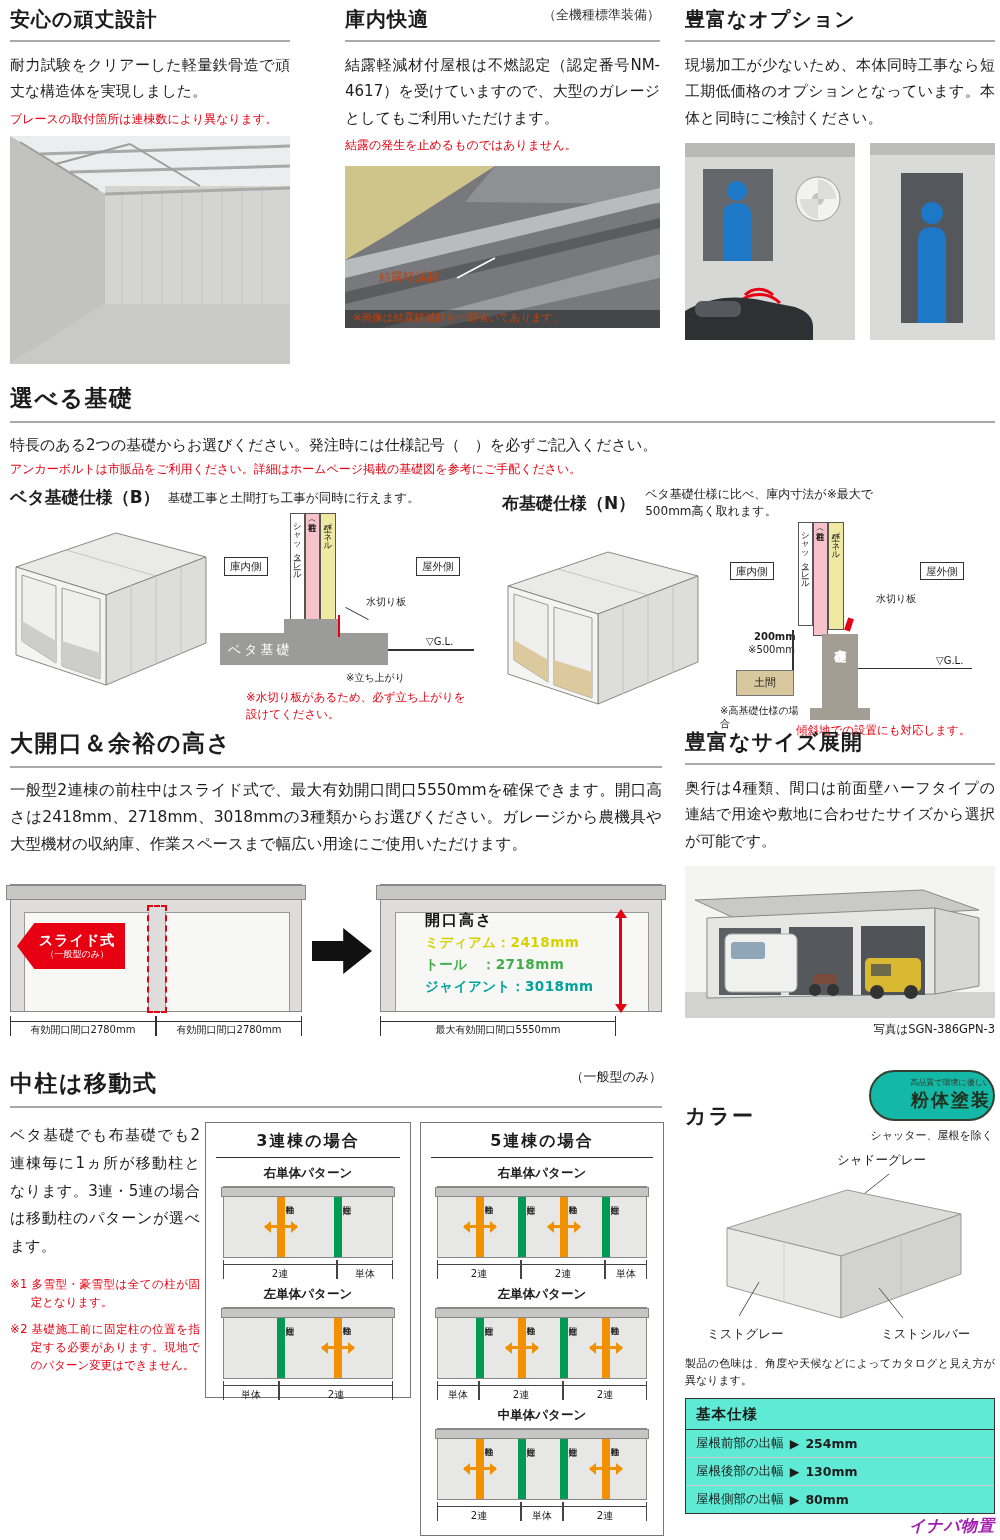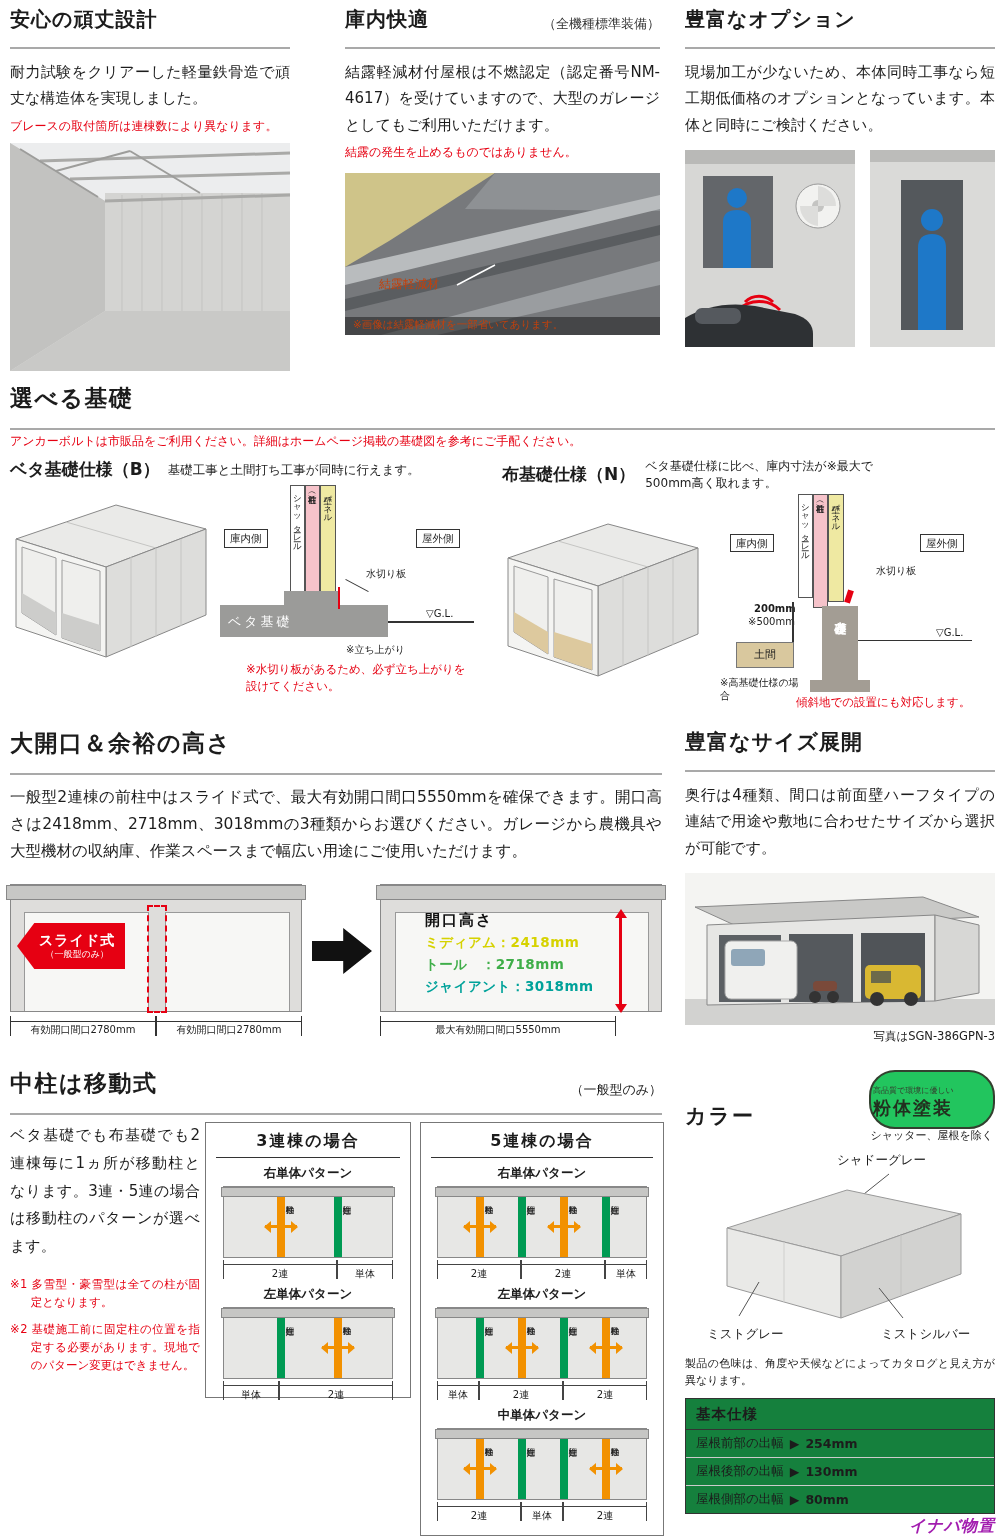--- a/index.html
+++ b/index.html
@@ -5,22 +5,22 @@
   *{margin:0;padding:0;box-sizing:border-box}
   :root{
     --red:#e60012; --move:#f29100; --fix:#009a53;
     --medium:#d6d200; --tall:#3fae49; --giant:#00a29a;
   }
   body{font-family:"DejaVu Sans","Liberation Sans",sans-serif;color:#1c1c1c;background:#fff}
   .page{position:relative;width:1000px;height:1540px;background:#fff;overflow:hidden;font-size:15px}
   .abs{position:absolute}
   .h-top{font-size:20px;font-weight:bold;letter-spacing:1px}
   .h-sec{font-size:23px;font-weight:bold;letter-spacing:1.5px}
-  .col-head,.sec-head{display:flex;align-items:flex-end;justify-content:space-between;
-    border-bottom:2px solid #a9a9a9;padding-bottom:14px}
+  .col-head,.sec-head{display:flex;align-items:flex-start;justify-content:space-between;
+    border-bottom:2px solid #a9a9a9;padding-bottom:7px}
   .body{margin-top:10px;line-height:1.75;text-align:justify}
   .red{color:var(--red)}
   .note{font-size:12px;margin-top:5px;line-height:1.5}
   .small-badge{font-size:13px;font-weight:normal;color:#333}
   .photo{position:relative;margin-top:8px;line-height:0}
   .photo .ov{position:absolute;line-height:1.3;font-size:12px;color:#c2410c}
   
   .xsec{position:relative}
   .vstrip{position:absolute;border:1px solid #555;display:flex;justify-content:center}
   .vstrip span{writing-mode:vertical-rl;text-orientation:upright;font-size:8.5px;margin-top:3px;line-height:1;color:#222}
@@ -65,24 +65,24 @@
   .bar.move{background:var(--move)} .bar.fix{background:var(--fix)}
   .vlbl{position:absolute;left:9px;top:2px;writing-mode:vertical-rl;text-orientation:upright;font-size:8.5px;color:#222;line-height:1}
   .dbl{position:absolute;top:28px;left:-12px;width:32px;height:3px;background:var(--move)}
   .dbl::before{content:"";position:absolute;left:-7px;top:-4.5px;border:6px solid transparent;border-right:7px solid var(--move)}
   .dbl::after{content:"";position:absolute;right:-7px;top:-4.5px;border:6px solid transparent;border-left:7px solid var(--move)}
   .dims{display:flex;margin:2px auto 0}
   .dim{position:relative;height:19px;text-align:center;font-size:10px;padding-top:7px;border-left:1px solid #444;border-right:1px solid #444}
   .dim::before{content:"";position:absolute;left:0;right:0;top:4px;height:1px;background:#444}
   .hang{font-size:11.5px;line-height:1.6;padding-left:1.8em;text-indent:-1.8em;text-align:justify}
   
-  .badge{position:absolute;width:126px;border:2.5px solid #33402f;border-radius:26px;background:#22c55e;text-align:left;padding:13px 2px 7px}
+  .badge{position:absolute;width:126px;border:2.5px solid #33402f;border-radius:26px;background:#14b8a6;text-align:right;padding:5px 2px 7px}
   .badge-top{font-size:8px;color:#33402f}
   .badge-main{font-size:18px;font-weight:bold;letter-spacing:2px;color:#22301f}
-  .spec{position:absolute;border:1px solid #333;background:#15803d}
+  .spec{position:absolute;border:1px solid #333;background:#5eead4}
   .spec-title{font-weight:bold;font-size:14.5px;padding:6px 10px 5px;border-bottom:1px solid #333;letter-spacing:1px}
   .spec-row{display:flex;gap:6px;align-items:center;padding:5px 10px;font-size:12.5px}
   .spec-row + .spec-row{border-top:1px solid #ccc}
   .spec-value{font-weight:bold}
   .logo{position:absolute;font-size:16px;font-weight:bold;font-style:italic;letter-spacing:1px;color:#a21caf}
 </style>
 </head>
 <body>
 
 <div class="page">
@@ -174,20 +174,21 @@
         <circle cx="247" cy="70" r="11" fill="#1e78c8"></circle>
         <path d="M233 180 L233 98 Q233 84 247 84 Q261 84 261 98 L261 180 Z" fill="#1e78c8"></path>
       </svg>
     </div>
   </section>
 
   <section class="abs" style="left:10px;top:383px;width:985px">
     <div class="sec-head">
       <h2 class="h-sec">選べる基礎</h2>
     </div>
+    <p class="body" style="margin-top:9px">特長のある2つの基礎からお選びください。発注時には仕様記号（　）を必ずご記入ください。</p>
     <p class="red note" style="margin-top:2px">アンカーボルトは市販品をご利用ください。詳細はホームページ掲載の基礎図を参考にご手配ください。</p>
 
     <div style="position:relative;margin-top:8px;height:245px">
 
       <div class="abs" style="left:0;top:0;width:480px">
         <div style="display:flex;align-items:flex-end;gap:8px">
           <h3 style="font-size:17px">ベタ基礎仕様（B）</h3>
           <span style="font-size:12.5px;padding-bottom:2px">基礎工事と土間打ち工事が同時に行えます。</span>
         </div>
         <div style="display:flex;gap:10px;margin-top:4px">

